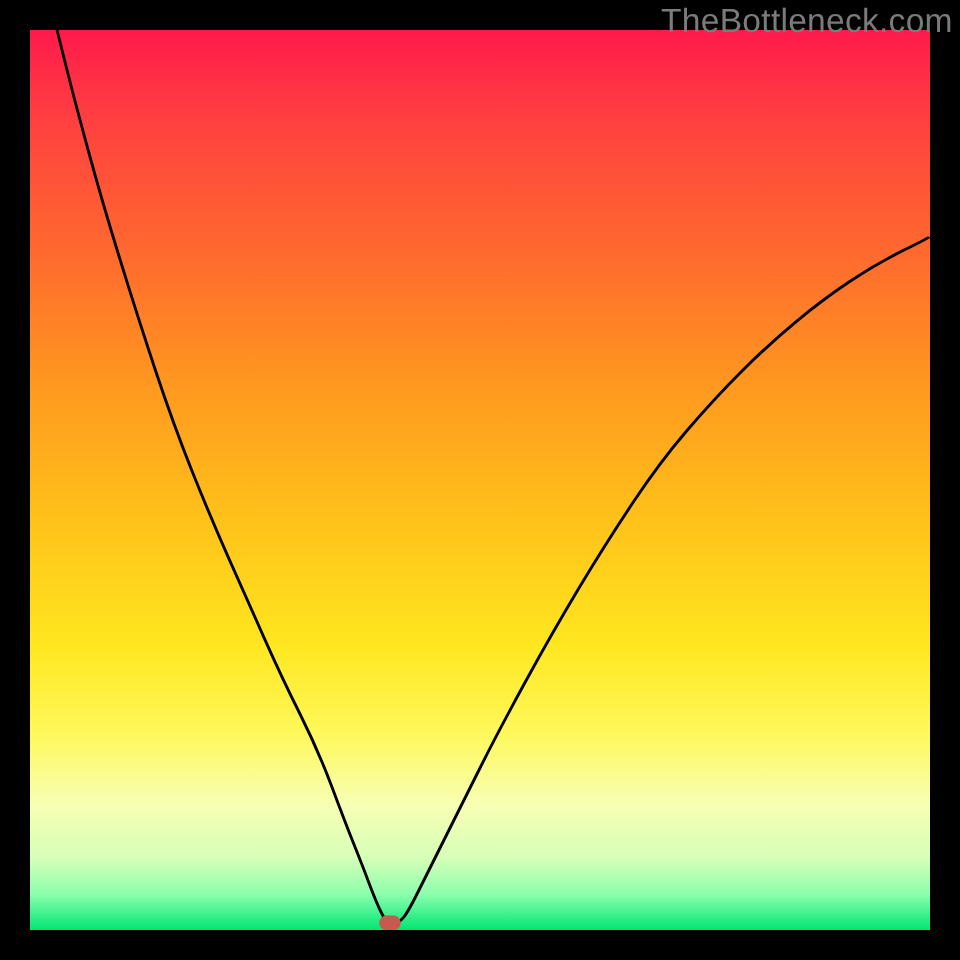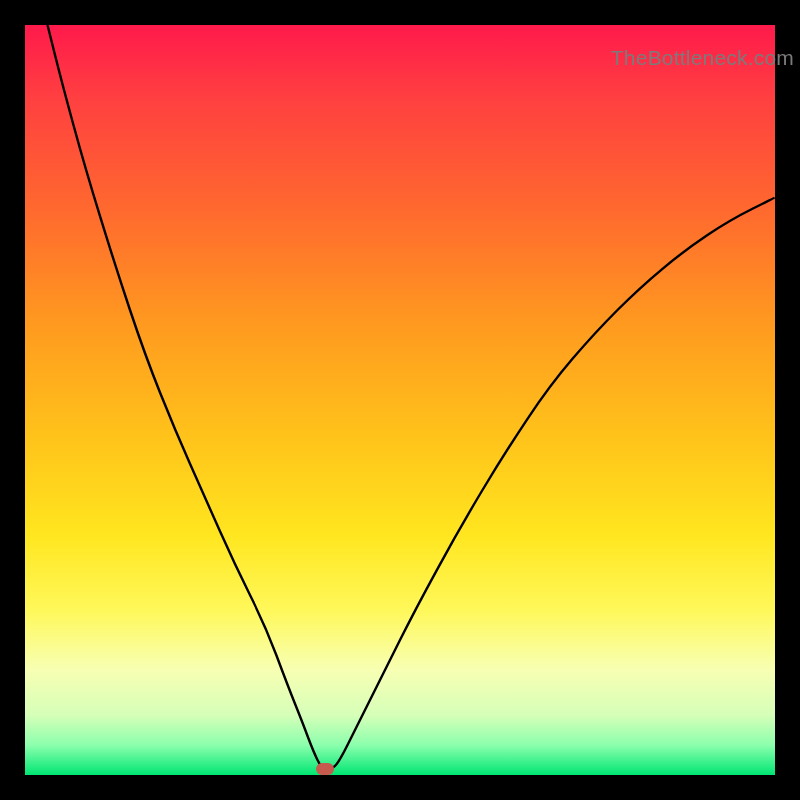--- a/index.html
+++ b/index.html
@@ -25,25 +25,24 @@
     top: 25px;
     width: 750px;
     height: 750px;
     
   }
   .watermark {
     position: absolute;
     top: 2px;
     right: 6px;
     color: #7b7b7b;
-    font-size: 21px;
+    font-size: 28px;
     font-weight: 500;
     letter-spacing: 0.2px;
     user-select: none;
-    margin-top: 44px;
   }
   .marker {
     position: absolute;
     width: 18px;
     height: 12px;
     border-radius: 6px;
     transform: translate(-50%, -50%);
   }
   svg.curve {
     position: absolute;

